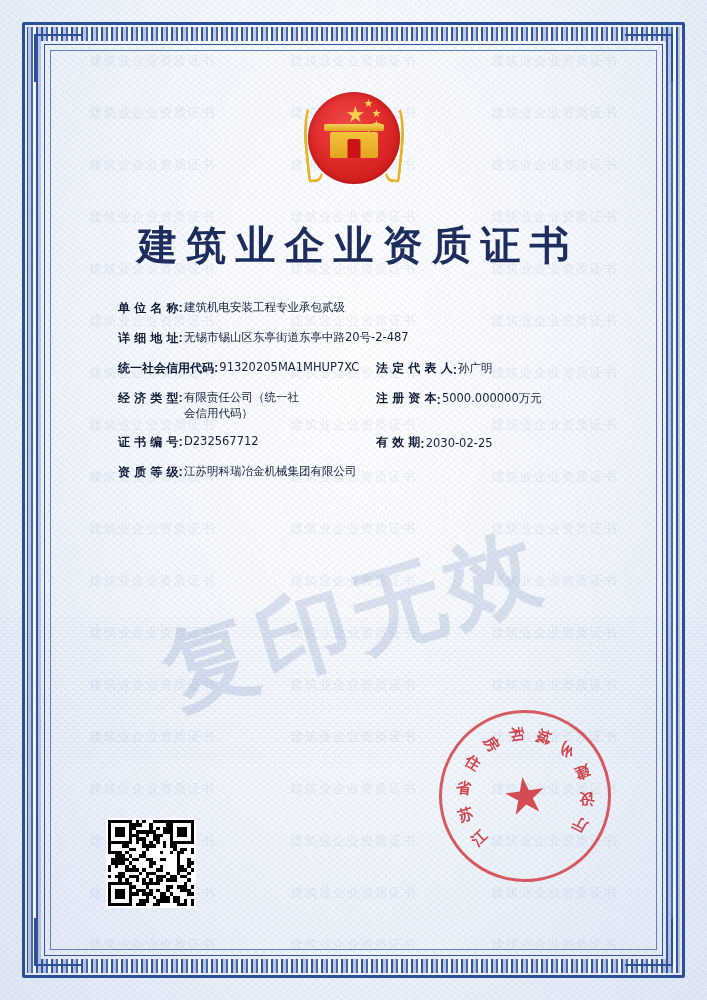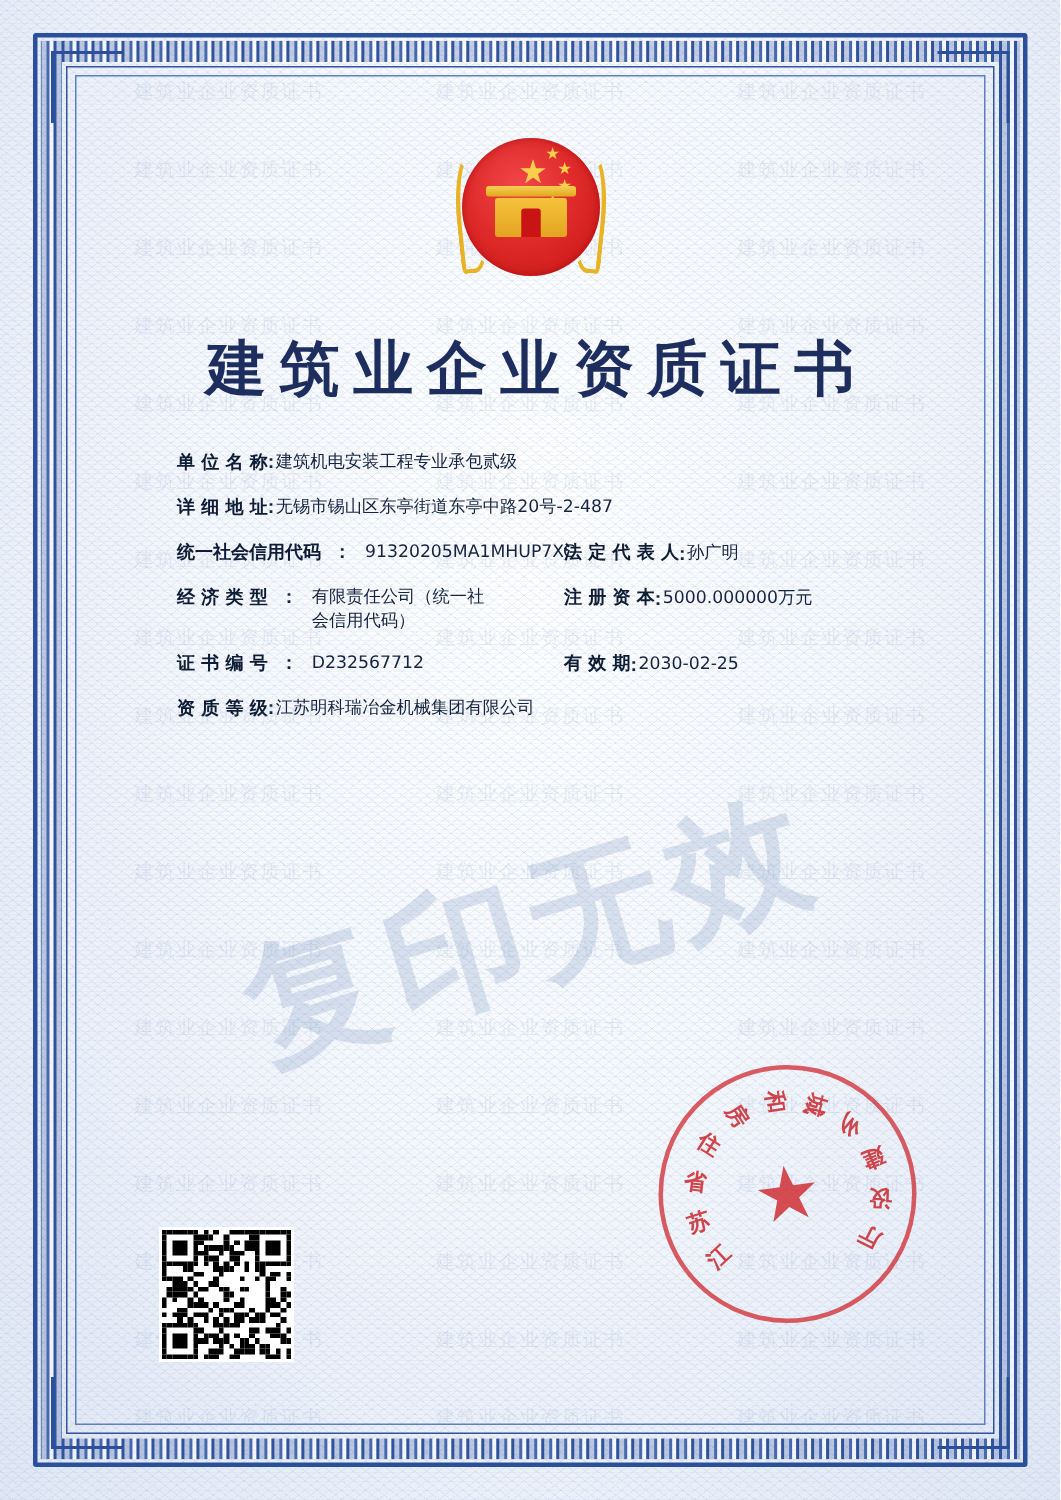--- a/index.html
+++ b/index.html
@@ -220,22 +220,22 @@
     font-size: 13px;
     padding: 0 1px 0 0;
   }
   .val {
     font-size: 11.5px;
     color: #14233f;
     line-height: 1.35;
     font-family: "DejaVu Sans", sans-serif;
   }
   .row-split { justify-content: flex-start; }
-  .left-col { width: 258px; display: flex; align-items: flex-start; gap: 12px; }
-  .right-col { display: flex; align-items: center; }
+  .left-col { width: 258px; display: flex; align-items: flex-start; }
+  .right-col { display: flex; align-items: flex-end; }
 
   
   .qr {
     position: absolute;
     left: 106px;
     bottom: 92px;
     width: 86px;
     height: 86px;
     background: #fff;
     padding: 2px;

